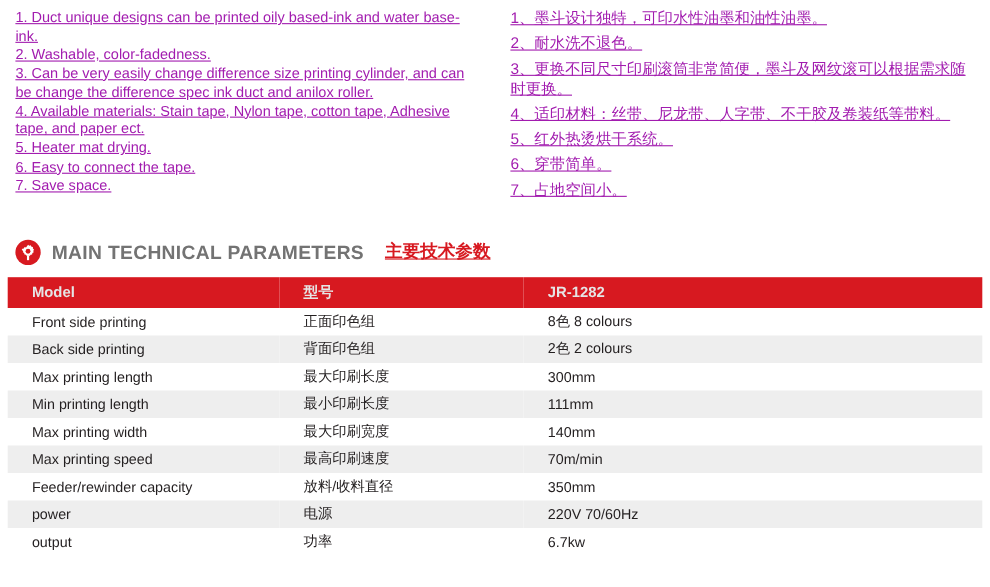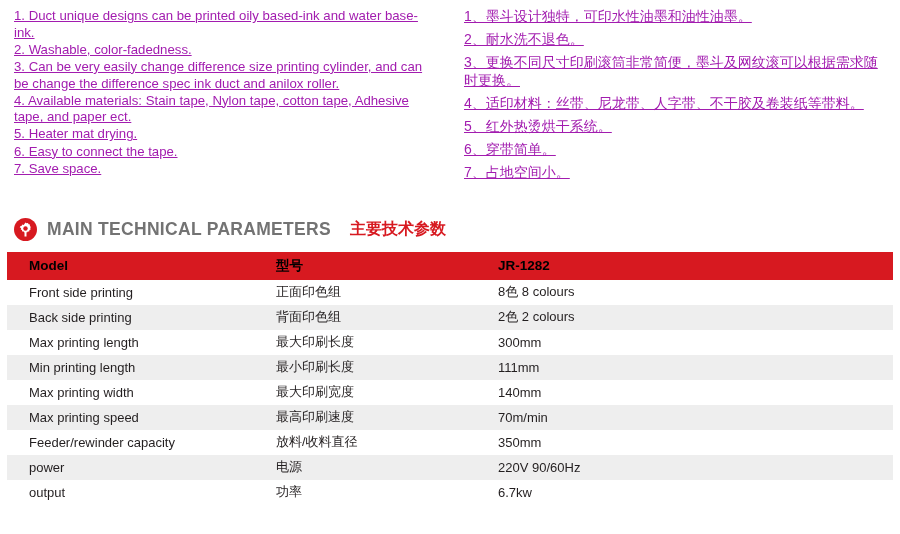--- a/index.html
+++ b/index.html
@@ -110,38 +110,39 @@
     font-size: 17.5px;
     font-weight: bold;
     color: #737373;
     letter-spacing: 0.3px;
   }
   .mt-title-cn {
     font-size: 16px;
     font-weight: bold;
     color: #d71920;
     margin-left: 9px;
+    text-decoration: underline;
   }
 
   table.params {
     margin-top: 11px;
     width: 886px;
     margin-left: 7px;
     border-collapse: collapse;
     font-size: 13px;
   }
   table.params th, table.params td {
     text-align: left;
     padding: 3.5px 0 3.5px 22px;
     font-weight: normal;
     vertical-align: middle;
   }
   table.params thead th {
     background: #d71920;
-    color: #000000;
+    color: #e5e5e5;
     font-weight: bold;
     font-size: 13.5px;
     padding-top: 5px;
     padding-bottom: 5px;
   }
   table.params tbody tr:nth-child(odd) {
     background: #ffffff;
   }
   table.params tbody tr:nth-child(even) {
     background: #eeeeee;
@@ -238,21 +239,21 @@
       <td>70m/min</td>
     </tr>
     <tr>
       <td>Feeder/rewinder capacity</td>
       <td>放料/收料直径</td>
       <td>350mm</td>
     </tr>
     <tr>
       <td>power</td>
       <td>电源</td>
-      <td>220V 90/60Hz</td>
+      <td>220V 70/60Hz</td>
     </tr>
     <tr>
       <td>output</td>
       <td>功率</td>
       <td>6.7kw</td>
     </tr>
 
   </tbody>
 </table>
 

